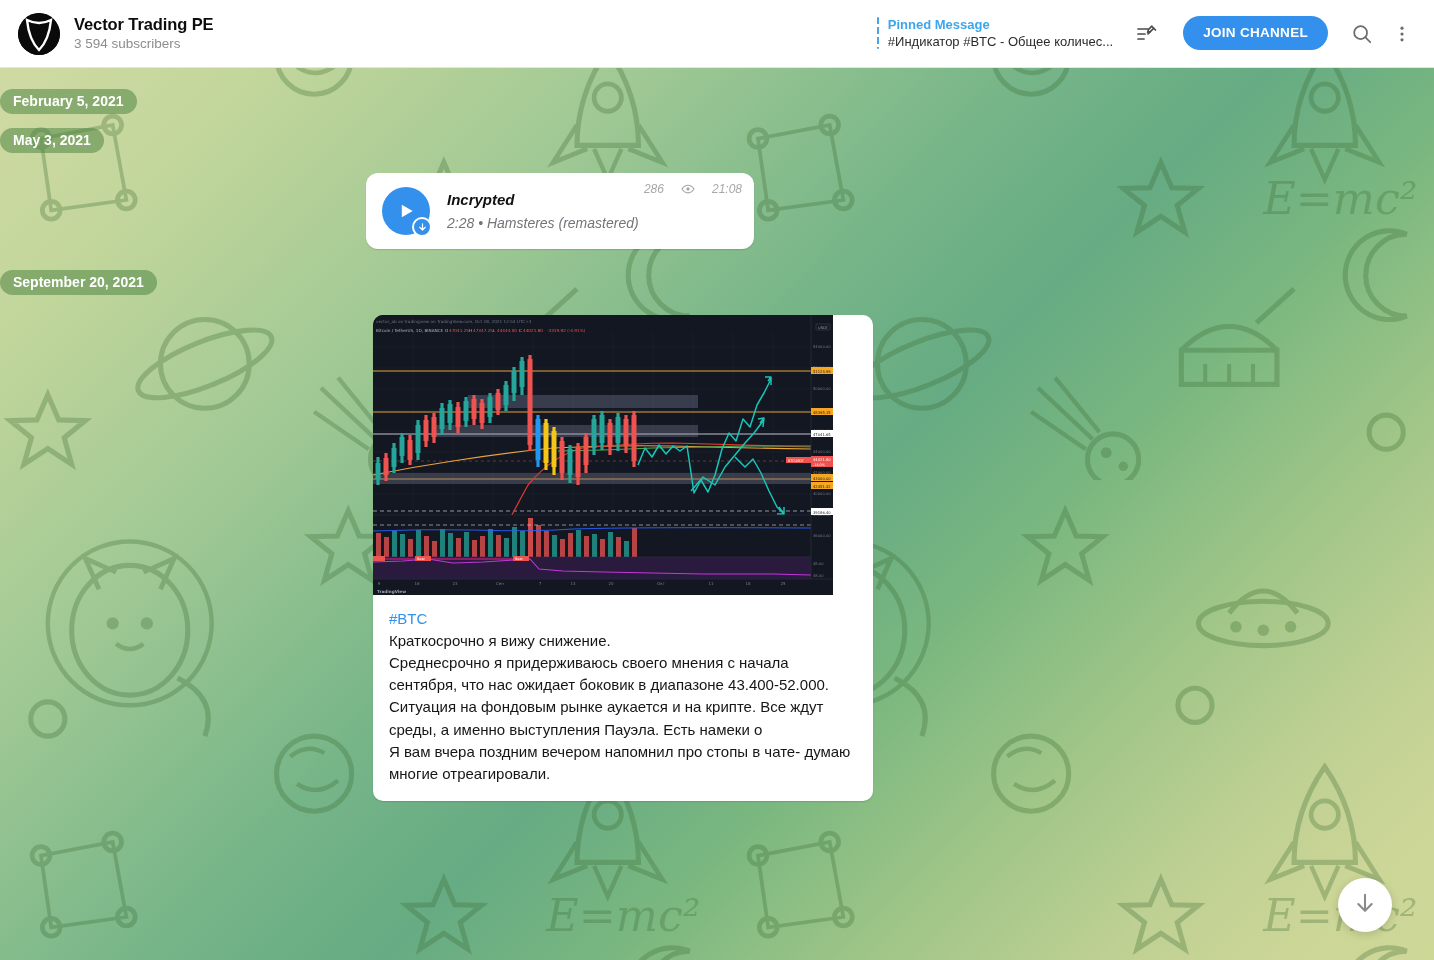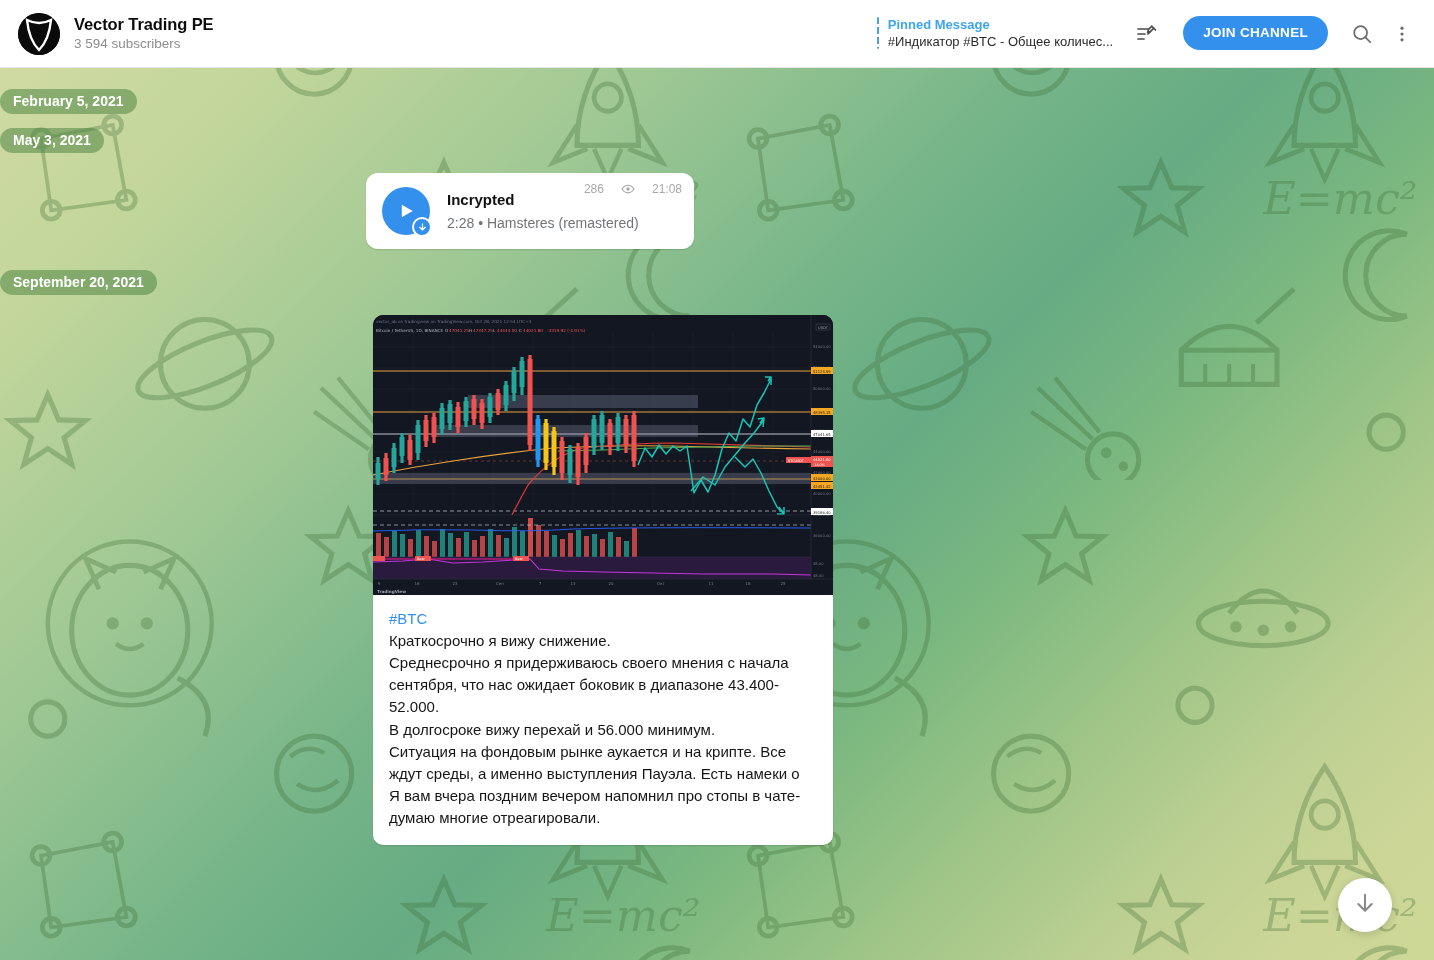--- a/index.html
+++ b/index.html
@@ -102,21 +102,21 @@
   }
 
   .msg-row { display:flex; justify-content:flex-start; }
   .bubble {
     background:#fff; border-radius:12px;
     box-shadow:0 1px 1.5px rgba(0,0,0,.13);
     position:relative;
   }
 
   
-  #audio-bubble { width:328px; padding:14px 14px 14px 16px; display:flex; align-items:center; }
+  #audio-bubble { width:388px; padding:14px 14px 14px 16px; display:flex; align-items:center;font-style:italic; }
   .audio-art { position:relative; width:48px; height:48px; flex:0 0 48px; }
   .audio-play {
     width:48px; height:48px; border-radius:50%;
     background:#3390ec; display:flex; align-items:center; justify-content:center;
     cursor:pointer;
   }
   .audio-dl {
     position:absolute; right:-2px; bottom:-2px;
     width:20px; height:20px; border-radius:50%;
     background:#3390ec; border:2px solid #fff;
@@ -126,21 +126,21 @@
   .audio-title { font-size:15px; font-weight:bold; color:#111; line-height:1.3; }
   .audio-sub { font-size:14px; color:#707579; margin-top:4px; line-height:1.3; white-space:nowrap; }
   .audio-meta {
     position:absolute; top:9px; right:12px;
     display:flex; align-items:center; gap:17px;
     font-size:12px; color:#a8a8a8;
   }
   .audio-meta svg { display:block; }
 
   
-  #post-bubble { width:460px; border-radius:10px; overflow:hidden; padding:0; }
+  #post-bubble { width:500px; border-radius:10px; overflow:hidden; padding:0; }
   #chart-img { width:460px; height:280px; display:block; background:#131722; }
   .post-text { padding:13px 16px 16px; }
   .hashtag { color:#3390ec; font-size:15px; line-height:1.45; cursor:pointer; }
   .post-p { font-size:15px; color:#161616; line-height:1.48; }
 
   
   #scroll-down {
     position:absolute; right:42px; bottom:28px;
     width:54px; height:54px; border-radius:50%;
     background:#fff; box-shadow:0 2px 8px rgba(0,0,0,.16);
@@ -582,21 +582,20 @@
         </g>
         <g>
           <text x="4" y="278" font-size="4.2" fill="#9aa0ad" font-family="DejaVu Sans, sans-serif" font-weight="bold">TradingView</text>
         </g>
       </svg>
 
       <div class="post-text">
         <div class="hashtag">#BTC</div>
         <div class="post-p">Краткосрочно я вижу снижение.</div>
         <div class="post-p">Среднесрочно я придерживаюсь своего мнения с начала сентября, что нас ожидает боковик в диапазоне 43.400-52.000.</div>
-        <div class="post-p">В долгосроке вижу перехай и 56.000 минимум.</div>
         <div class="post-p">Ситуация на фондовым рынке аукается и на крипте. Все ждут среды, а именно выступления Пауэла. Есть намеки о</div>
         <div class="post-p">Я вам вчера поздним вечером напомнил про стопы в чате- думаю многие отреагировали.</div>
       </div>
 
     </div>
   </div>
 
 </div>
 
 <div id="scroll-down">

